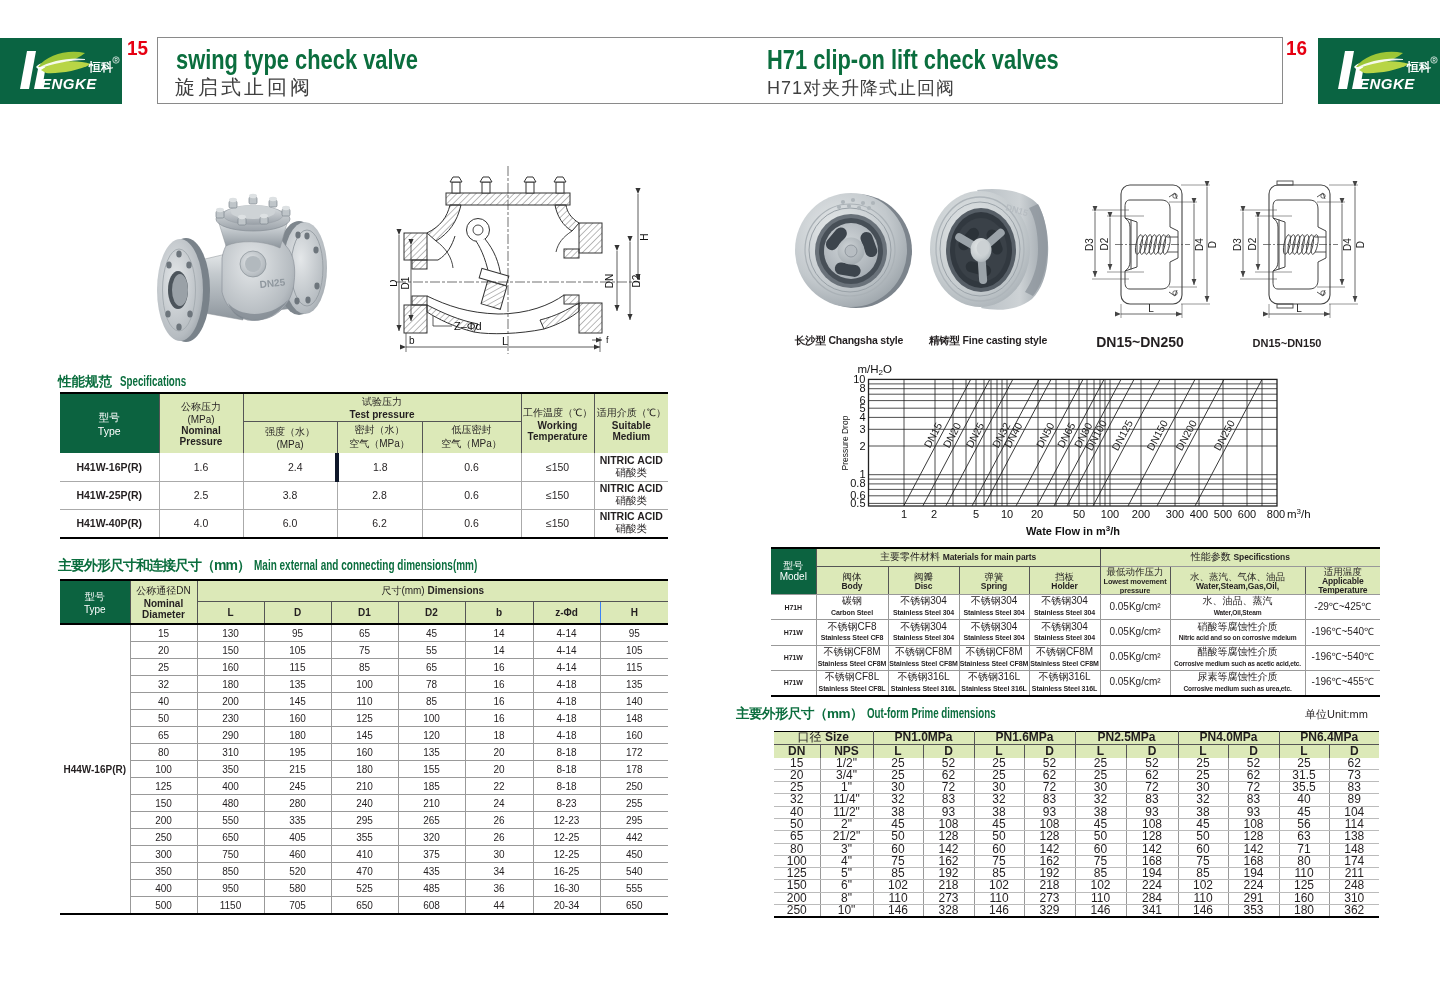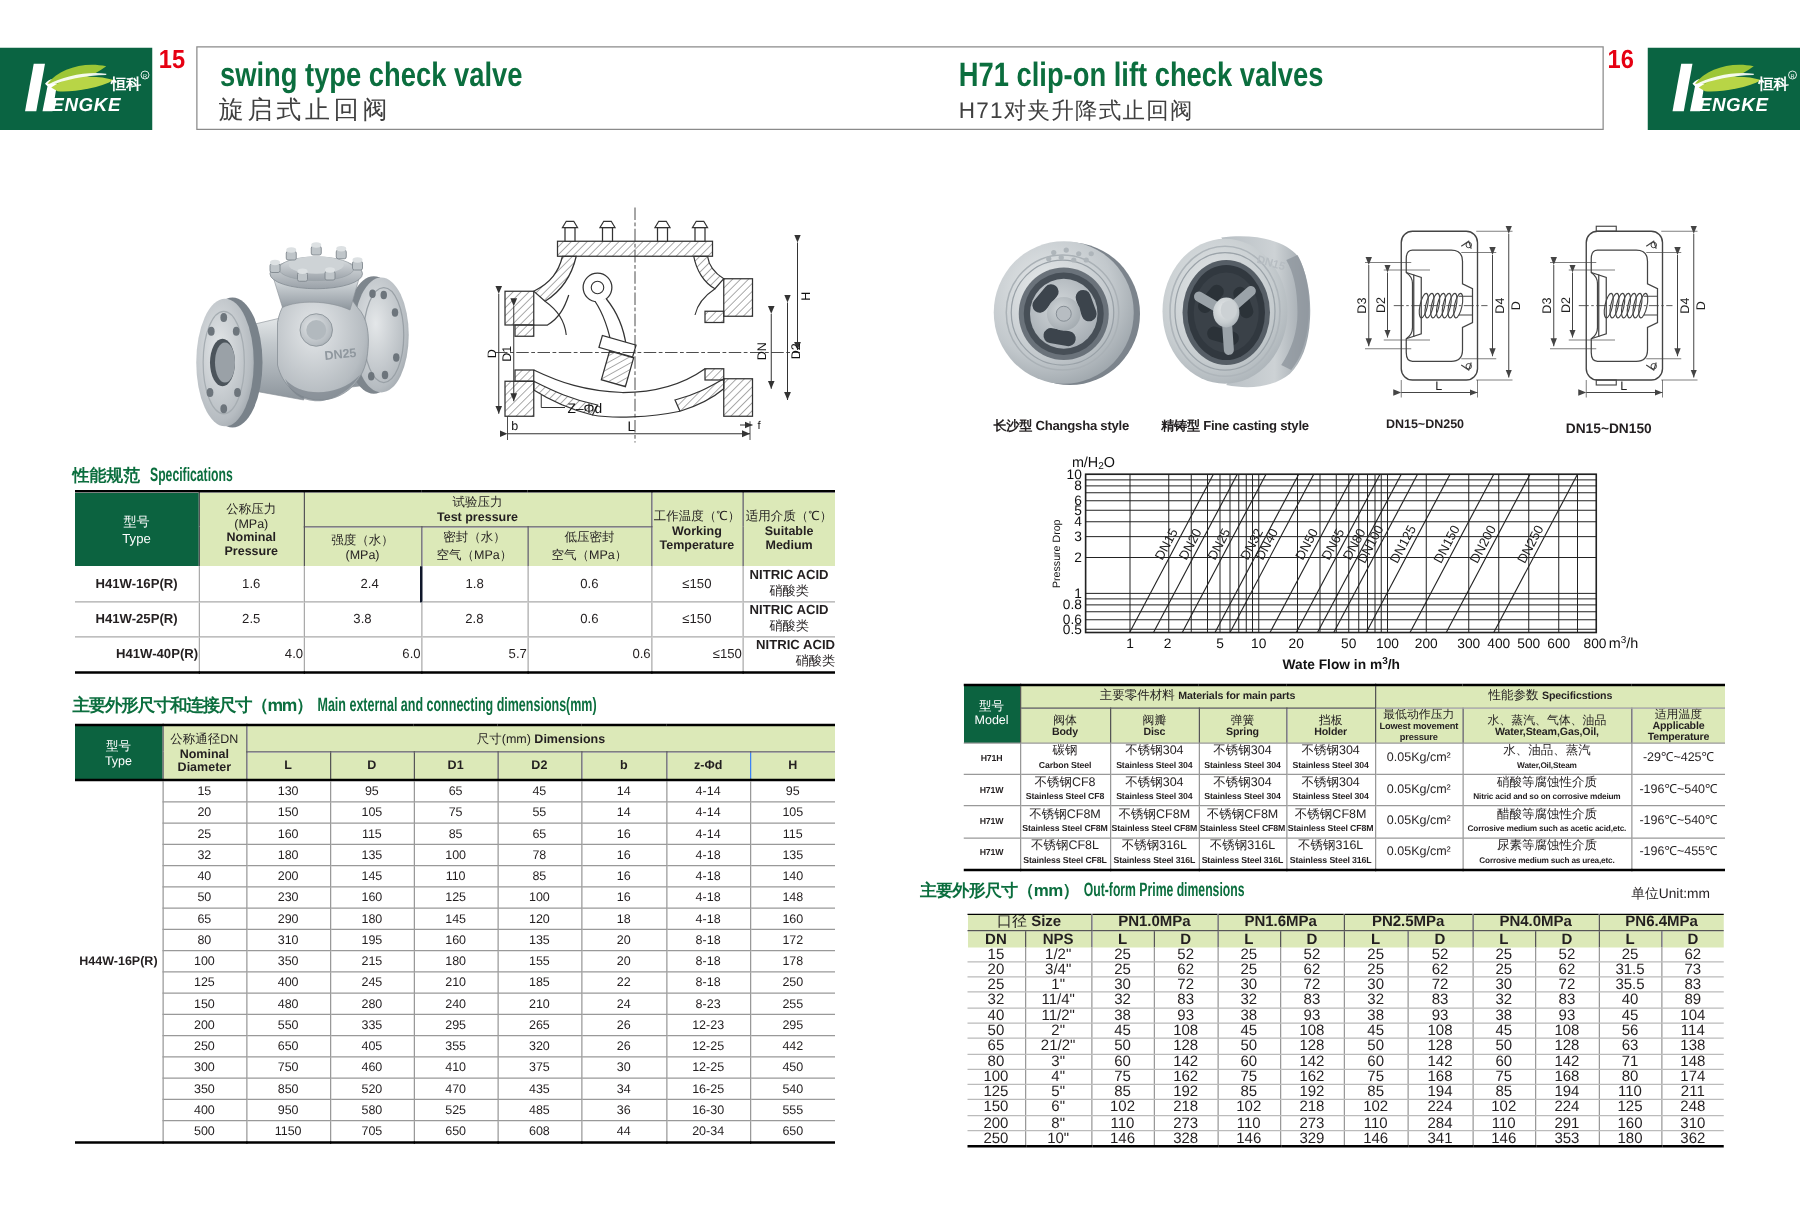--- a/index.html
+++ b/index.html
@@ -92,40 +92,40 @@
  <td rowspan="2" class="ltg">适用介质（℃）<br><b>Suitable<br>Medium</b></td>
 </tr>
 <tr style="height:32px;">
  <td class="ltg" style="border-right:1px solid #555;">强度（水）<br>(MPa)</td>
  <td class="ltg" style="border-right:1px solid #555;">密封（水）<br>空气（MPa）</td>
  <td class="ltg" style="border-right:1px solid #555;">低压密封<br>空气（MPa）</td>
 </tr>
 <tr style="height:28px;border-bottom:1px solid #aaa;">
  <td style="border-right:1px solid #aaa;"><b>H41W-16P(R)</b></td>
           <td style="border-right:1px solid #aaa;">1.6</td>
-          <td style="border-right:2px solid #0f172a;padding-left:12px;">2.4</td>
+          <td style="border-right:4px solid #0f172a;padding-left:12px;">2.4</td>
           <td style="border-right:1px solid #aaa;">1.8</td>
           <td style="border-right:1px solid #aaa;">0.6</td>
           <td style="border-right:1px solid #aaa;">≤150</td>
           <td><b>NITRIC ACID</b><br>硝酸类</td>
 </tr>
 <tr style="height:28px;border-bottom:1px solid #aaa;">
  <td style="border-right:1px solid #aaa;"><b>H41W-25P(R)</b></td>
           <td style="border-right:1px solid #aaa;">2.5</td>
           <td style="border-right:1px solid #aaa;">3.8</td>
           <td style="border-right:1px solid #aaa;">2.8</td>
           <td style="border-right:1px solid #aaa;">0.6</td>
           <td style="border-right:1px solid #aaa;">≤150</td>
           <td><b>NITRIC ACID</b><br>硝酸类</td>
 </tr>
-<tr style="height:29px;text-align:right;">
+<tr style="height:29px;">
  <td style="border-right:1px solid #aaa;"><b>H41W-40P(R)</b></td>
           <td style="border-right:1px solid #aaa;">4.0</td>
           <td style="border-right:1px solid #aaa;">6.0</td>
-          <td style="border-right:1px solid #aaa;">5.7</td>
+          <td style="border-right:1px solid #aaa;">6.2</td>
           <td style="border-right:1px solid #aaa;">0.6</td>
           <td style="border-right:1px solid #aaa;">≤150</td>
           <td><b>NITRIC ACID</b><br>硝酸类</td>
 </tr>
 </tbody>
     </table>
 </div>
 
 <div class="abs" style="left:58px;top:556px;font-size:13.5px;font-weight:bold;"><span class="green" style="letter-spacing:-1px;font-size:14px;">主要外形尺寸和连接尺寸（mm）</span>&nbsp;<span class="condb green" style="transform:scaleX(.645);font-size:15.5px;">Main external and connecting dimensions(mm)</span></div>
 
@@ -342,21 +342,21 @@
           <td>44</td>
           <td>20-34</td>
           <td>650</td>
         </tr>
 </tbody>
     </table>
 </div>
 
 <div class="abs" style="left:849px;top:334px;transform:translateX(-50%);white-space:nowrap;font-size:10.5px;letter-spacing:-0.2px;font-weight:bold;color:#231f20;">长沙型 Changsha style</div>
 <div class="abs" style="left:988px;top:334px;transform:translateX(-50%);white-space:nowrap;font-size:10.5px;letter-spacing:-0.2px;font-weight:bold;color:#231f20;">精铸型 Fine casting style</div>
-<div class="abs" style="left:1140px;top:334px;transform:translateX(-50%);white-space:nowrap;font-size:10px;font-weight:bold;color:#231f20;">DN15~DN250</div>
+<div class="abs" style="left:1140px;top:334px;transform:translateX(-50%);white-space:nowrap;font-size:14px;font-weight:bold;color:#231f20;">DN15~DN250</div>
 <div class="abs" style="left:1287px;top:337px;transform:translateX(-50%);white-space:nowrap;font-size:11px;font-weight:bold;color:#231f20;">DN15~DN150</div>
 
 <svg class="abs" style="left:148px;top:188px;" width="190" height="165" viewBox="0 0 190 165">
 <defs>
 <linearGradient id="m1" x1="0" y1="0" x2="0" y2="1">
  <stop offset="0" stop-color="#e9eced"></stop>
         <stop offset="0.35" stop-color="#c3c9cd"></stop>
         <stop offset="0.7" stop-color="#a7aeb4"></stop>
         <stop offset="1" stop-color="#8d959c"></stop>
 </linearGradient>

